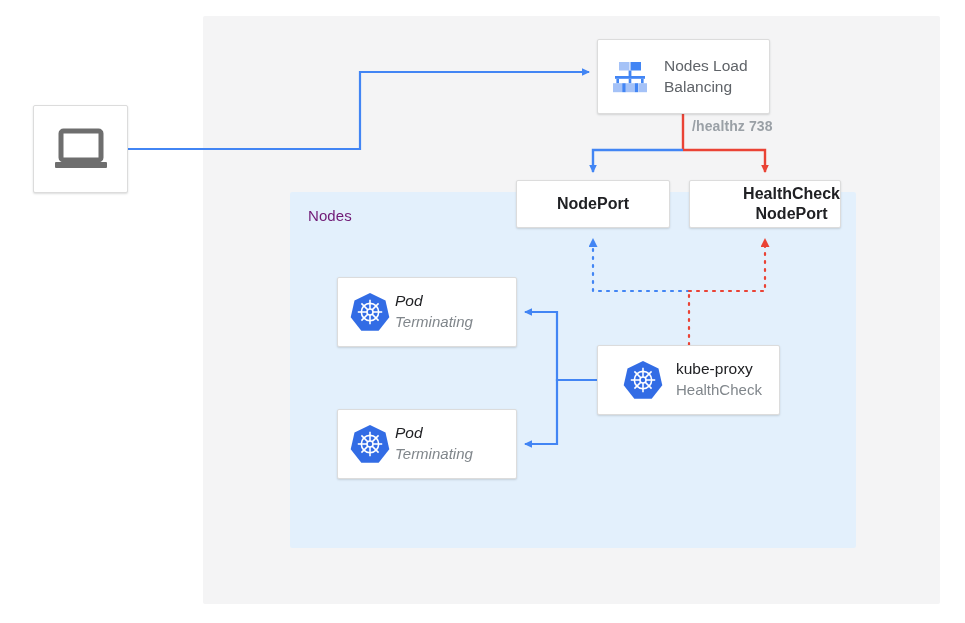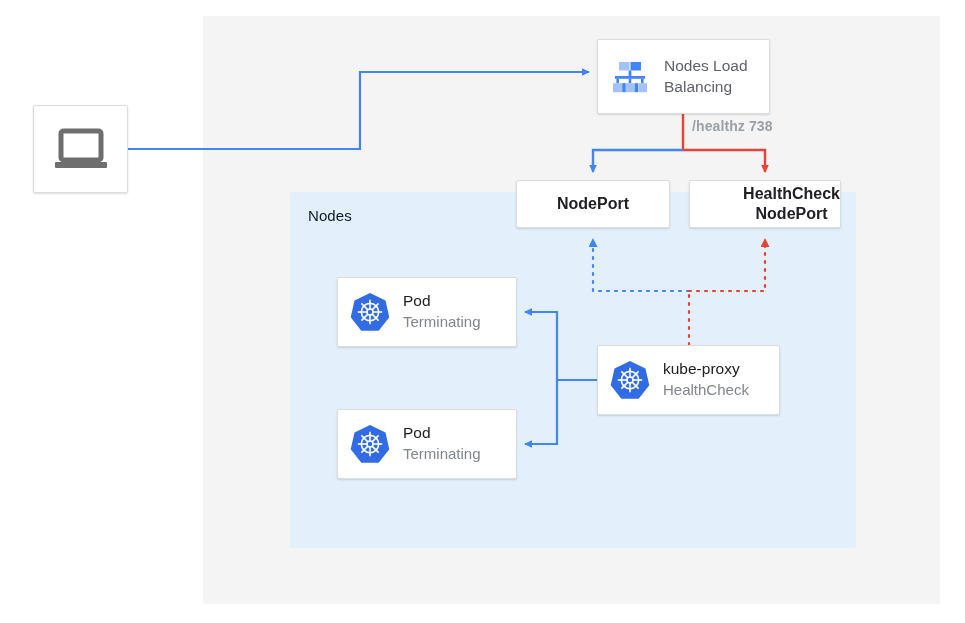--- a/index.html
+++ b/index.html
@@ -33,21 +33,21 @@
     width: 566px;
     height: 356px;
     background: #e3f0fc;
     border-radius: 2px;
   }
   .panel-nodes-label {
     position: absolute;
     left: 308px;
     top: 207px;
     font-size: 15px;
-    color: #0f172a;
+    color: #701a75;
     letter-spacing: .1px;
     white-space: nowrap;
   }
 
   
   .card {
     position: absolute;
     background: #ffffff;
     border: 1px solid #dcdcdc;
     border-radius: 2px;
@@ -111,25 +111,25 @@
     line-height: 1.25;
     white-space: pre-line;
   }
 
   .pod-card {
     left: 337px; width: 180px; height: 70px;
     padding-left: 11px;
   }
   #pod-1 { top: 277px; }
   #pod-2 { top: 409px; }
-  .pod-card .card-text { margin-left: 12px; }
+  .pod-card .card-text { margin-left: 4px; font-style: italic; }
 
   #kubeproxy-card {
     left: 597px; top: 345px; width: 183px; height: 70px;
-    padding-left: 11px;
+    padding-left: 24px;
   }
   #kubeproxy-card .card-text { margin-left: 12px; }
 
   
   .healthz-label {
     position: absolute;
     left: 692px;
     top: 118px;
     font-size: 14px;
     font-weight: bold;

